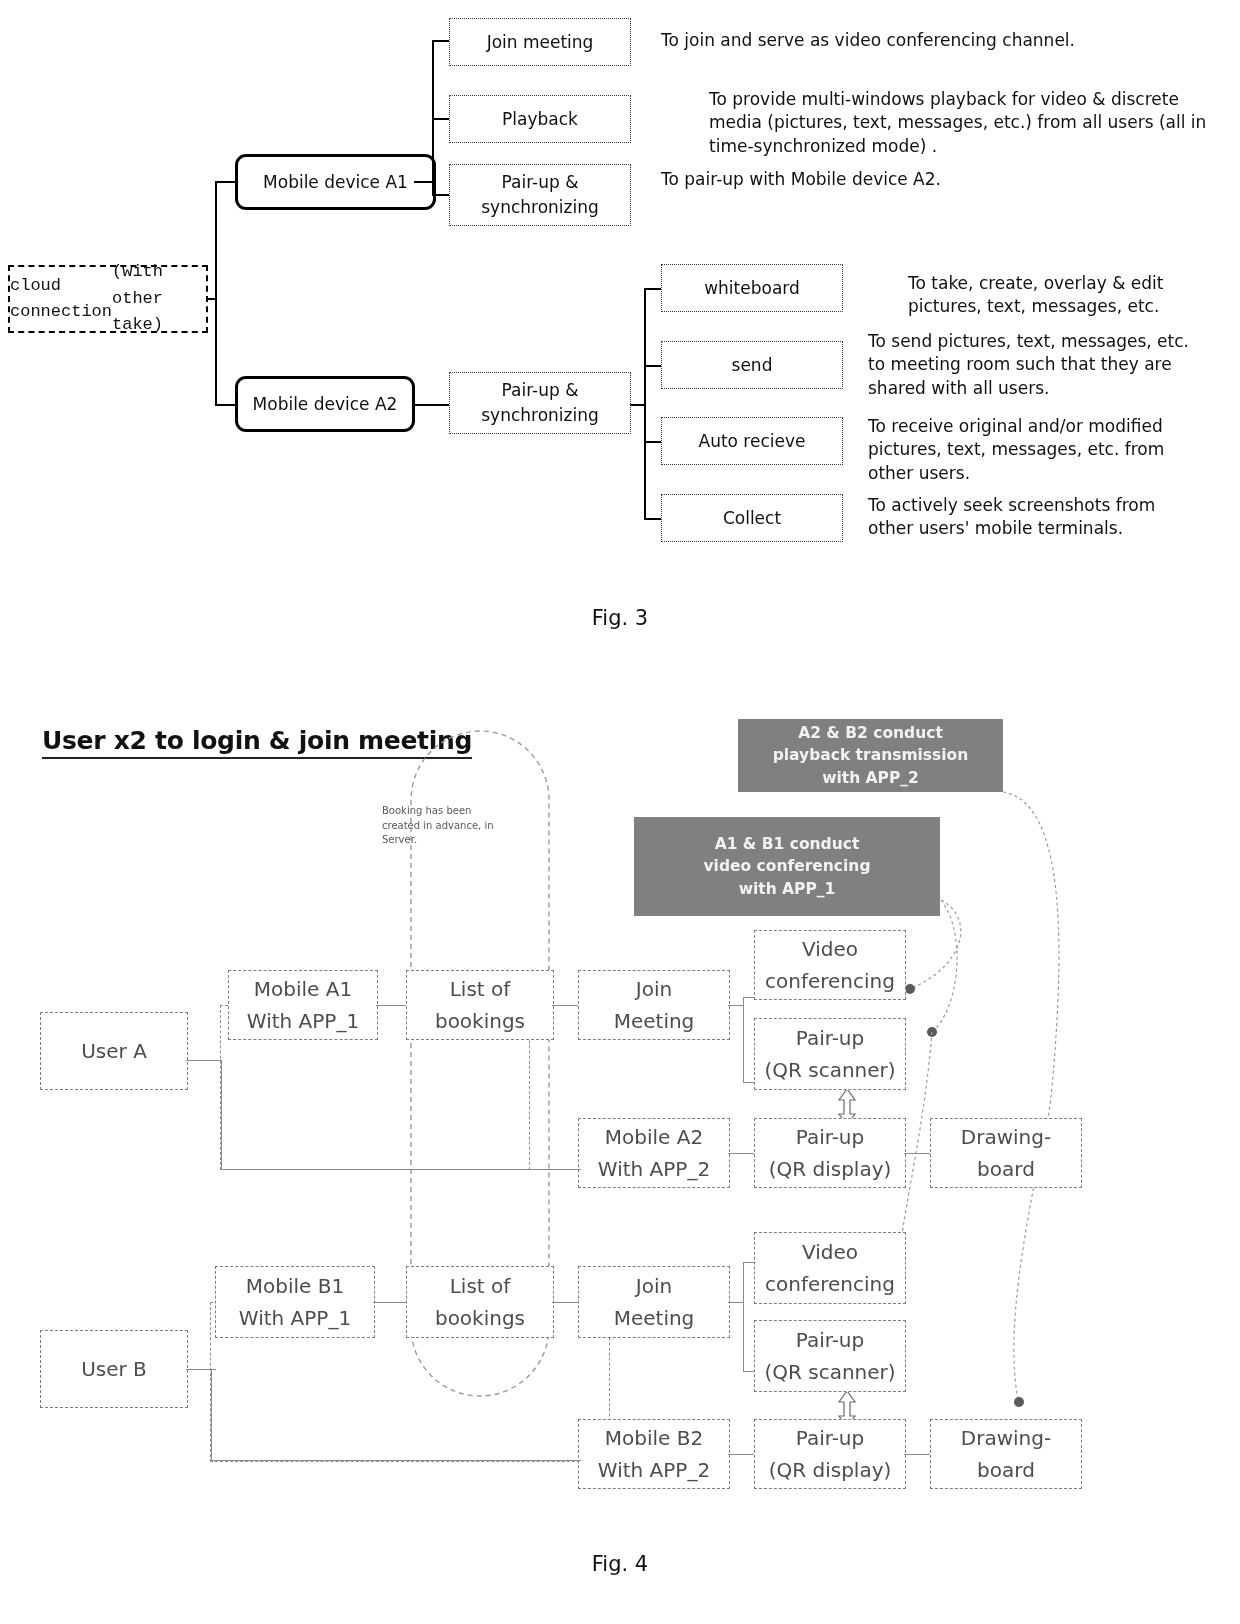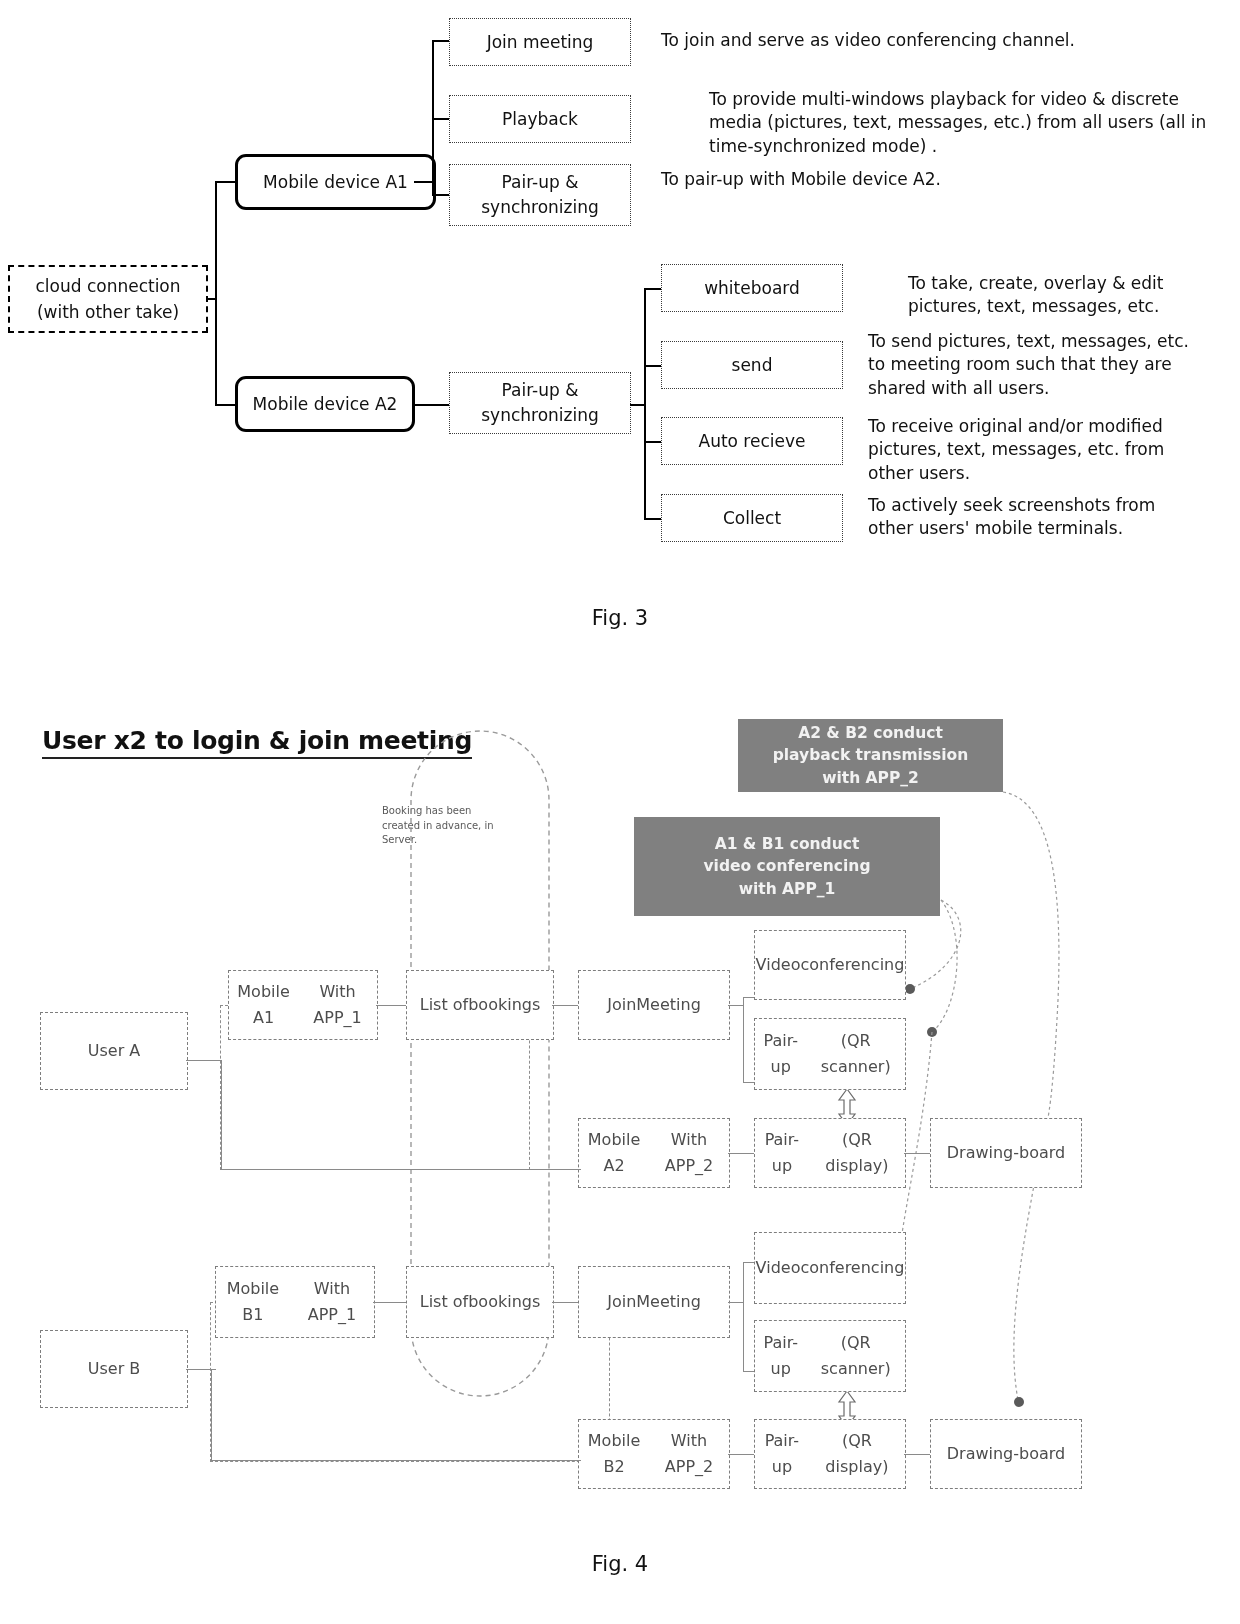--- a/index.html
+++ b/index.html
@@ -43,26 +43,27 @@
     justify-content: center;
     font-size: 17px;
     color: #111;
   }
   .f3dash {
     position: absolute;
     box-sizing: border-box;
     border: 2px dashed #000;
     background: #fff;
     display: flex;
-    flex-direction: column;
+    flex-direction: row;
     align-items: center;
     justify-content: center;
     font-size: 17px;
     line-height: 1.55;
     color: #111;
+    font-family: Liberation Mono, monospace;
   }
   .f3desc {
     position: absolute;
     font-size: 17px;
     line-height: 1.38;
     color: #111;
   }
   .ln { position: absolute; background: #000; }
   .lnv { width: 2px; }
   .lnh { height: 2px; }
@@ -83,25 +84,25 @@
     color: #111;
     border-bottom: 2px solid #222;
     padding-bottom: 2px;
   }
   .f4box {
     position: absolute;
     box-sizing: border-box;
     border: 1px dashed #7d7d7d;
     background: #fff;
     display: flex;
-    flex-direction: row;
+    flex-direction: column;
     align-items: center;
     justify-content: center;
     text-align: center;
-    font-size: 16px;
+    font-size: 20px;
     line-height: 1.6;
     color: #4d4d4d;
   }
   .f4group {
     position: absolute;
     box-sizing: border-box;
     border: 1px dashed #8d8d8d;
     background: transparent;
   }
   .f4dark {

